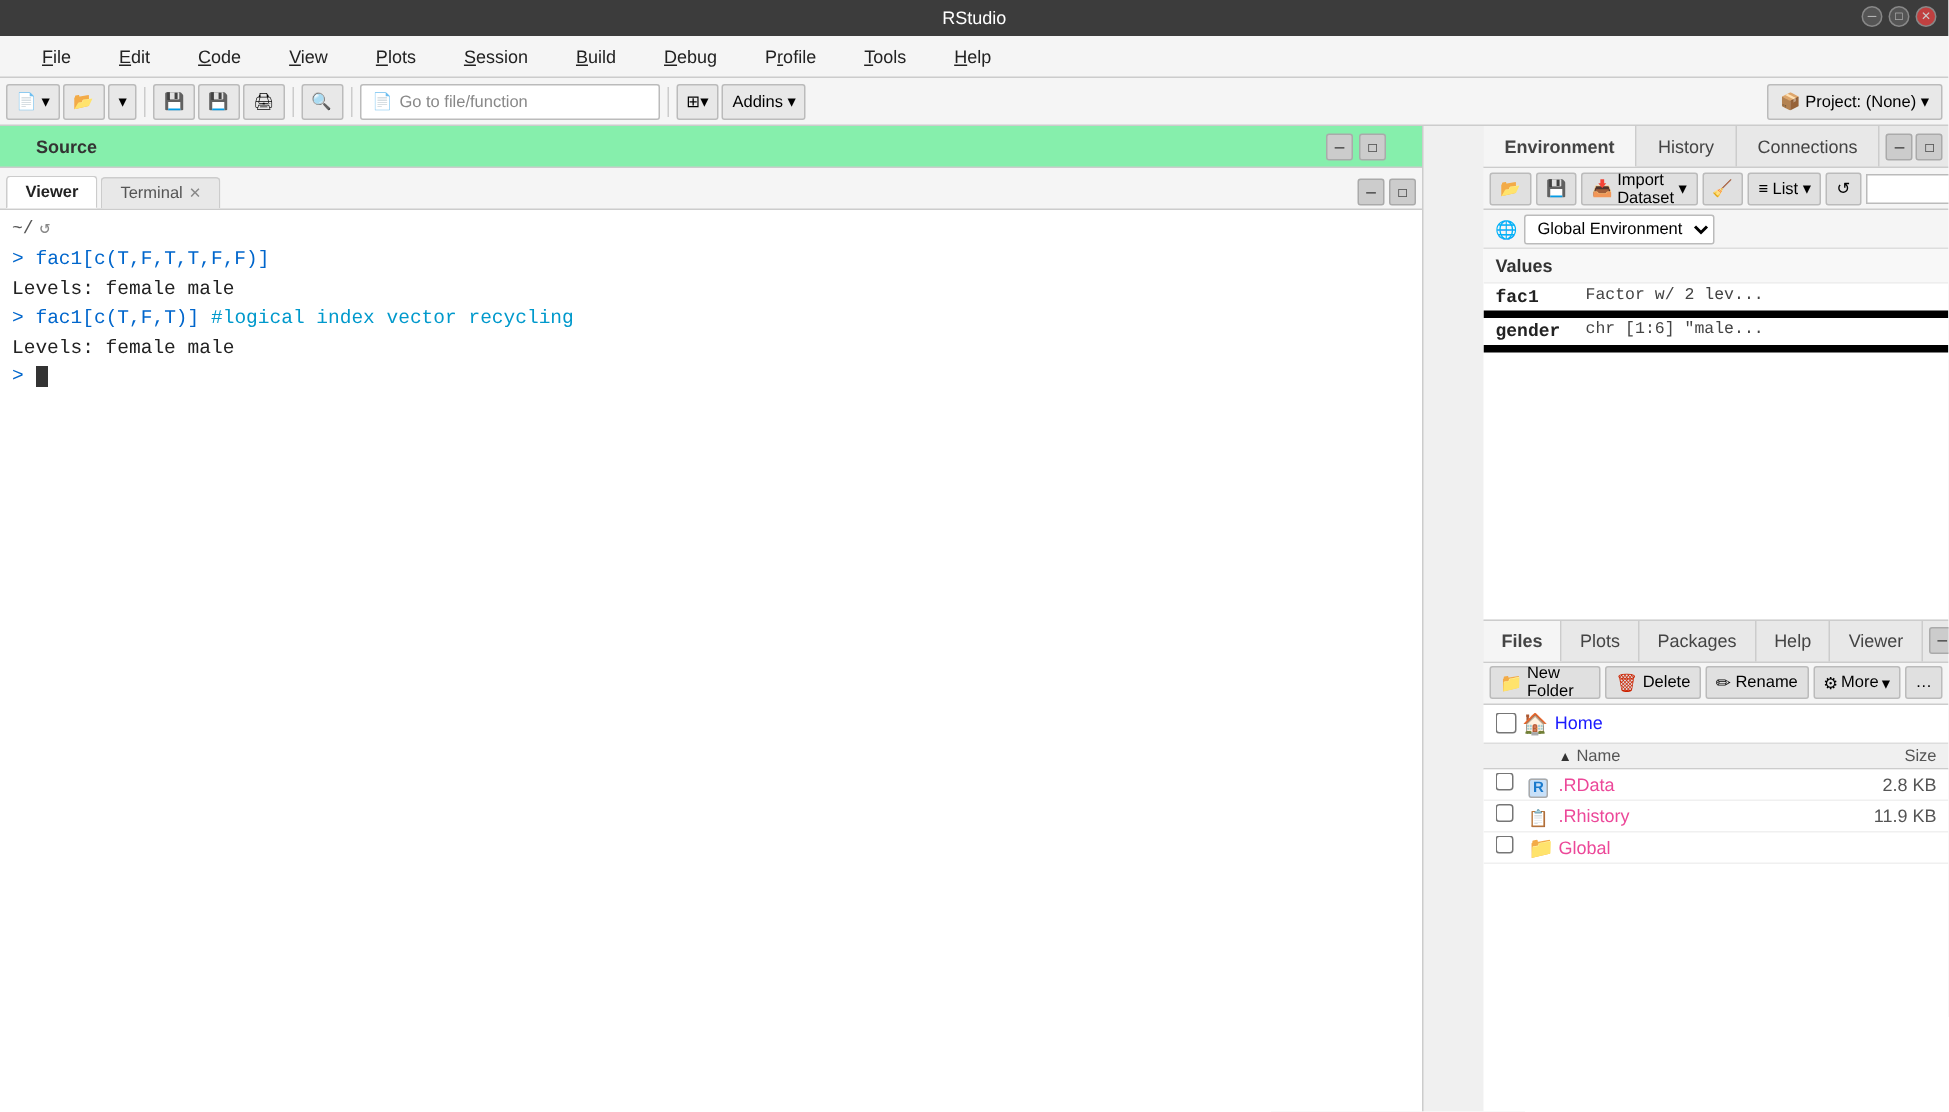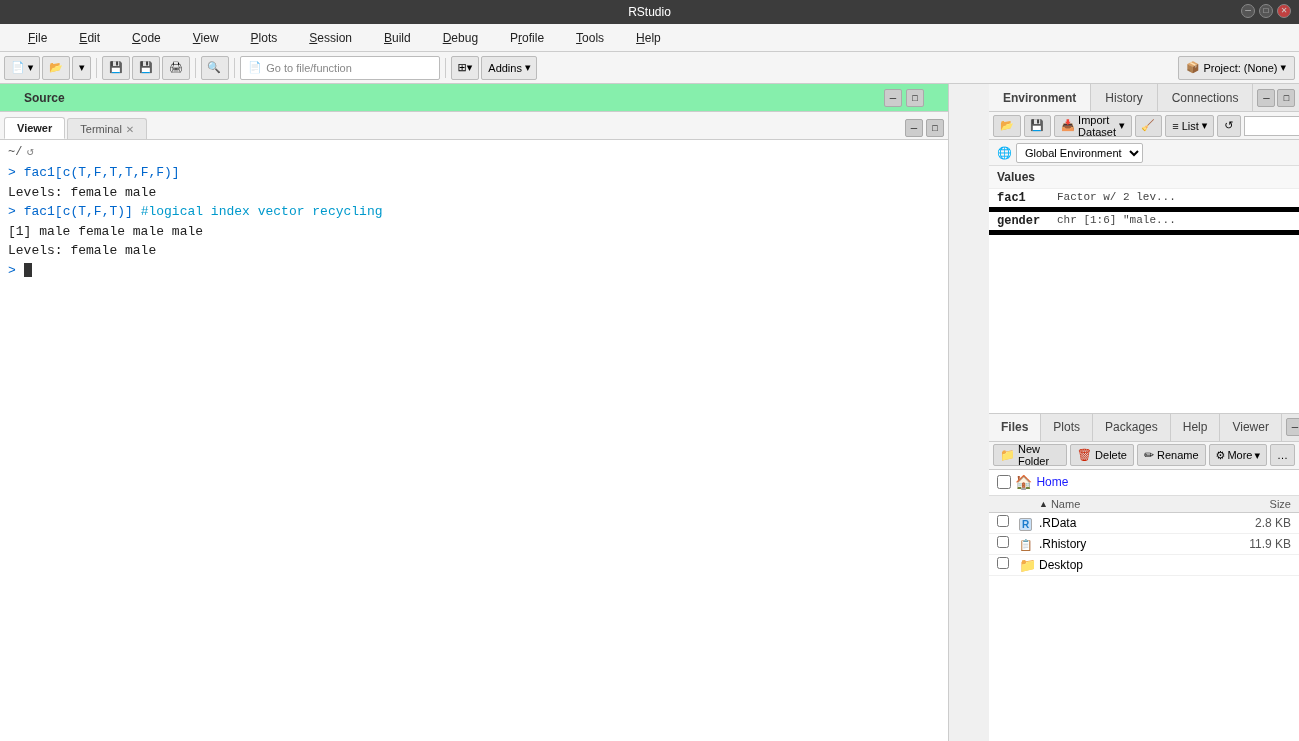--- a/index.html
+++ b/index.html
@@ -392,21 +392,21 @@
     .file-row {
       display: flex;
       align-items: center;
       padding: 2px 8px;
       border-bottom: 1px solid #f0f0f0;
       font-size: 12px;
       cursor: pointer;
     }
     .file-cb { width: 22px; }
     .file-icon { width: 20px; font-size: 14px; }
-    .file-name { flex: 1; color: #000000; }
+    .file-name { flex: 1; color: #ec4899; }
     .file-size { width: 70px; text-align: right; color: #555; }
 
     
     ::-webkit-scrollbar { width: 8px; height: 8px; }
     ::-webkit-scrollbar-track { background: #f0f0f0; }
     ::-webkit-scrollbar-thumb { background: #bbb; border-radius: 4px; }
 
     .sort-arrow { color: #333; font-size: 9px; }
     .files-more-btn {
       margin-left: auto;
@@ -529,23 +529,20 @@
       <div class="console-line">
         <span class="console-black">Levels: female male</span>
       </div>
       <div class="console-line">
         <span class="console-blue">&gt;</span>
         <span class="console-blue"> fac1[c(T,F,T)]</span>
         <span class="console-comment">  #logical index vector</span>
         <span class="console-comment"> recycling</span>
       </div>
       <div class="console-line">
-        <span class="console-black">[1] male   female male   male</span>
-      </div>
-      <div class="console-line">
         <span class="console-black">Levels: female male</span>
       </div>
       <div class="console-line">
         <span class="console-blue">&gt;</span>
         <span class="console-cursor"></span>
       </div>
     </div>
   </div>
 
   <div id="right-panel">
@@ -685,20 +682,20 @@
         </div>
         <div class="file-row">
           <div class="file-cb"><input type="checkbox" style="width: 12px; height: 12px;"></div>
           <div class="file-icon"><span class="rhistory-icon">📋</span></div>
           <div class="file-name">.Rhistory</div>
           <div class="file-size">11.9 KB</div>
         </div>
         <div class="file-row">
           <div class="file-cb"><input type="checkbox" style="width: 12px; height: 12px;"></div>
           <div class="file-icon"><span class="folder-icon">📁</span></div>
-          <div class="file-name">Desktop</div>
+          <div class="file-name">Global</div>
           <div class="file-size"></div>
         </div>
       </div>
     </div>
 
   </div>
 </div>
 
 </body></html>

